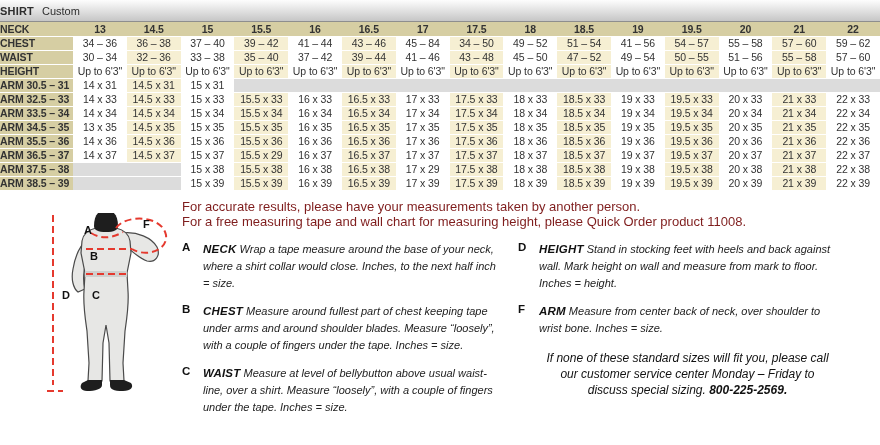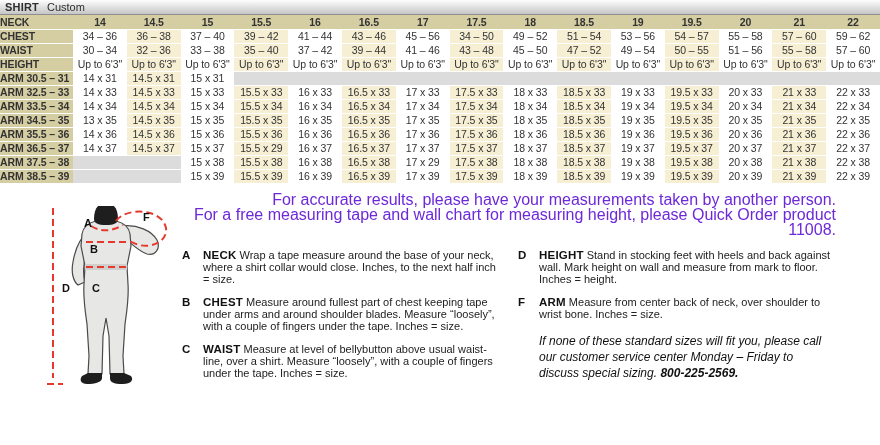--- a/index.html
+++ b/index.html
@@ -4,68 +4,68 @@
 <style>
   * { box-sizing: border-box; }
   html,body { margin:0; padding:0; }
   body {
     width:880px; height:445px; background:#fff;
     font-family:"Liberation Sans", sans-serif; color:#2e2e2e;
     overflow:hidden;
   }
   
   .title-bar {
-    height:15px; width:880px;
+    height:22px; width:880px;
     background:linear-gradient(#fdfdfd,#c6c6c6);
     border-bottom:1px solid #8e8e8e;
-    display:flex; align-items:center; padding-left:5px;
+    display:flex; align-items:center; 
     font-size:11px; color:#2e2e2e;
   }
   .title-bar .t { font-weight:bold; margin-right:8px; letter-spacing:.2px; }
   
   table.size { border-collapse:collapse; table-layout:fixed; width:880px; }
   table.size td {
     height:14px; padding:0; border-bottom:1px solid #fff;
     font-size:10.5px; color:#333; white-space:nowrap; overflow:hidden;
     letter-spacing:-0.1px;
   }
   td.lbl { width:73px; font-weight:bold; padding-left:5px; background:#d6cea3; font-size:10.5px; color:#2d2d2d; }
   td.val { text-align:center; }
   td.hdr { background:#d6cea3; font-weight:bold; font-size:11px; color:#2d2d2d; }
   td.w { background:#ffffff; }
   td.c { background:#f6efd3; }
   td.e { background:#dcdcdc; }
   
   .bottom { display:flex; width:880px; height:220px; background:#fff; }
   .figure-col { width:178px; padding:22px 0 0 44px; flex:none; }
   .text-col { flex:1; padding:8px 54px 0 4px; }
-  .intro { text-align:right; font-size:16px; line-height:15px; color:#6d28d9; }
+  .intro { text-align:left; font-size:13px; line-height:15px; color:#7f1d1d; }
   .cols { display:flex; margin-top:12px; }
   .col-a { width:318px; flex:none; }
   .col-b { width:318px; flex:none; margin-left:18px; }
   .item { display:flex; margin-bottom:11px; }
   .item .key { width:21px; flex:none; font-weight:bold; font-size:11.5px; color:#111; }
-  .item .body { flex:1; font-size:11px; line-height:12px; color:#222; }
+  .item .body { flex:1; font-size:11px; line-height:17px; color:#222;font-style:italic; }
   .item .body b { font-size:11.5px; color:#111; letter-spacing:.2px; }
-  .note { font-style:italic; font-size:12px; line-height:16px; color:#111; margin-top:13px; padding-left:21px; }
+  .note { font-style:italic; font-size:12px; line-height:16px; color:#111; margin-top:13px; padding-left:21px;text-align:center; }
   .note b { font-weight:bold; }
 </style>
 </head>
 <body>
 
 <div class="title-bar">
   <span class="t">SHIRT</span>
   <span>Custom</span>
 </div>
 
 <table class="size">
   <tbody id="size-tbody">
       <tr>
         <td class="lbl hdr">NECK</td>
-        <td class="val hdr">14</td>
+        <td class="val hdr">13</td>
         <td class="val hdr">14.5</td>
         <td class="val hdr">15</td>
         <td class="val hdr">15.5</td>
         <td class="val hdr">16</td>
         <td class="val hdr">16.5</td>
         <td class="val hdr">17</td>
         <td class="val hdr">17.5</td>
         <td class="val hdr">18</td>
         <td class="val hdr">18.5</td>
         <td class="val hdr">19</td>
@@ -75,25 +75,25 @@
         <td class="val hdr">22</td>
       </tr>
       <tr>
         <td class="lbl">CHEST</td>
         <td class="val w">34 – 36</td>
         <td class="val c">36 – 38</td>
         <td class="val w">37 – 40</td>
         <td class="val c">39 – 42</td>
         <td class="val w">41 – 44</td>
         <td class="val c">43 – 46</td>
-        <td class="val w">45 – 56</td>
+        <td class="val w">45 – 84</td>
         <td class="val c">34 – 50</td>
         <td class="val w">49 – 52</td>
         <td class="val c">51 – 54</td>
-        <td class="val w">53 – 56</td>
+        <td class="val w">41 – 56</td>
         <td class="val c">54 – 57</td>
         <td class="val w">55 – 58</td>
         <td class="val c">57 – 60</td>
         <td class="val w">59 – 62</td>
       </tr>
       <tr>
         <td class="lbl">WAIST</td>
         <td class="val w">30 – 34</td>
         <td class="val c">32 – 36</td>
         <td class="val w">33 – 38</td>

